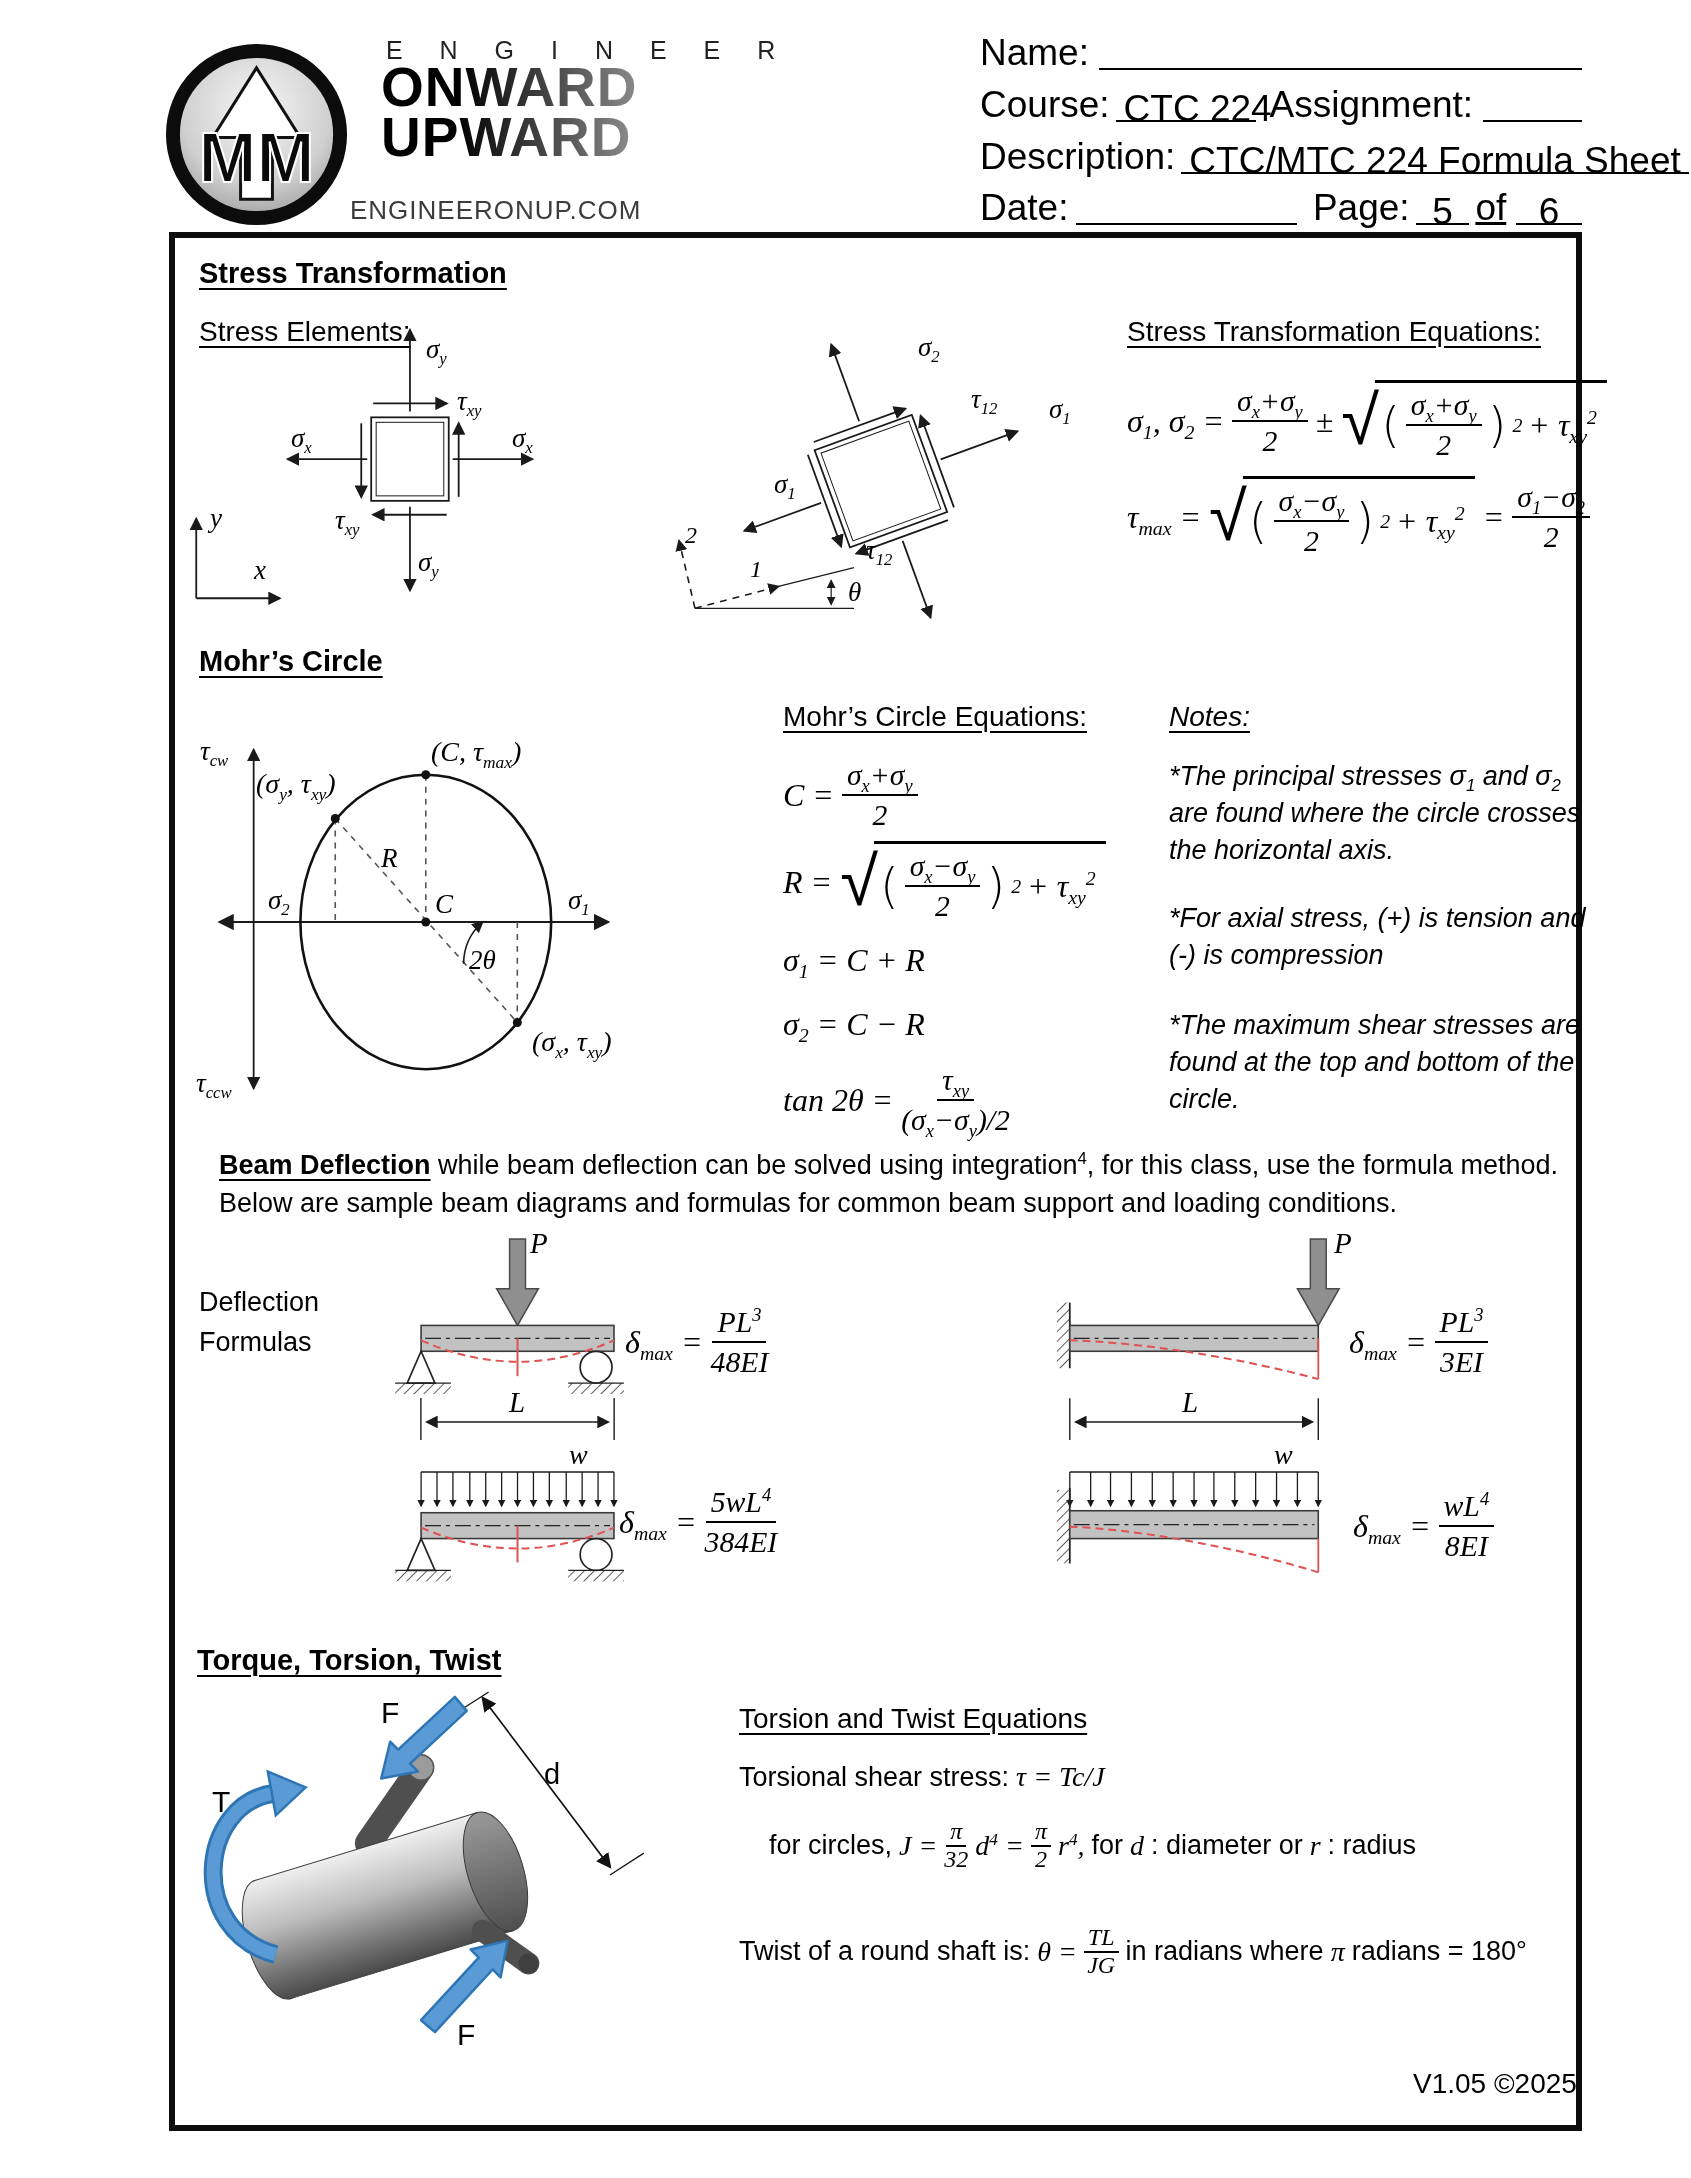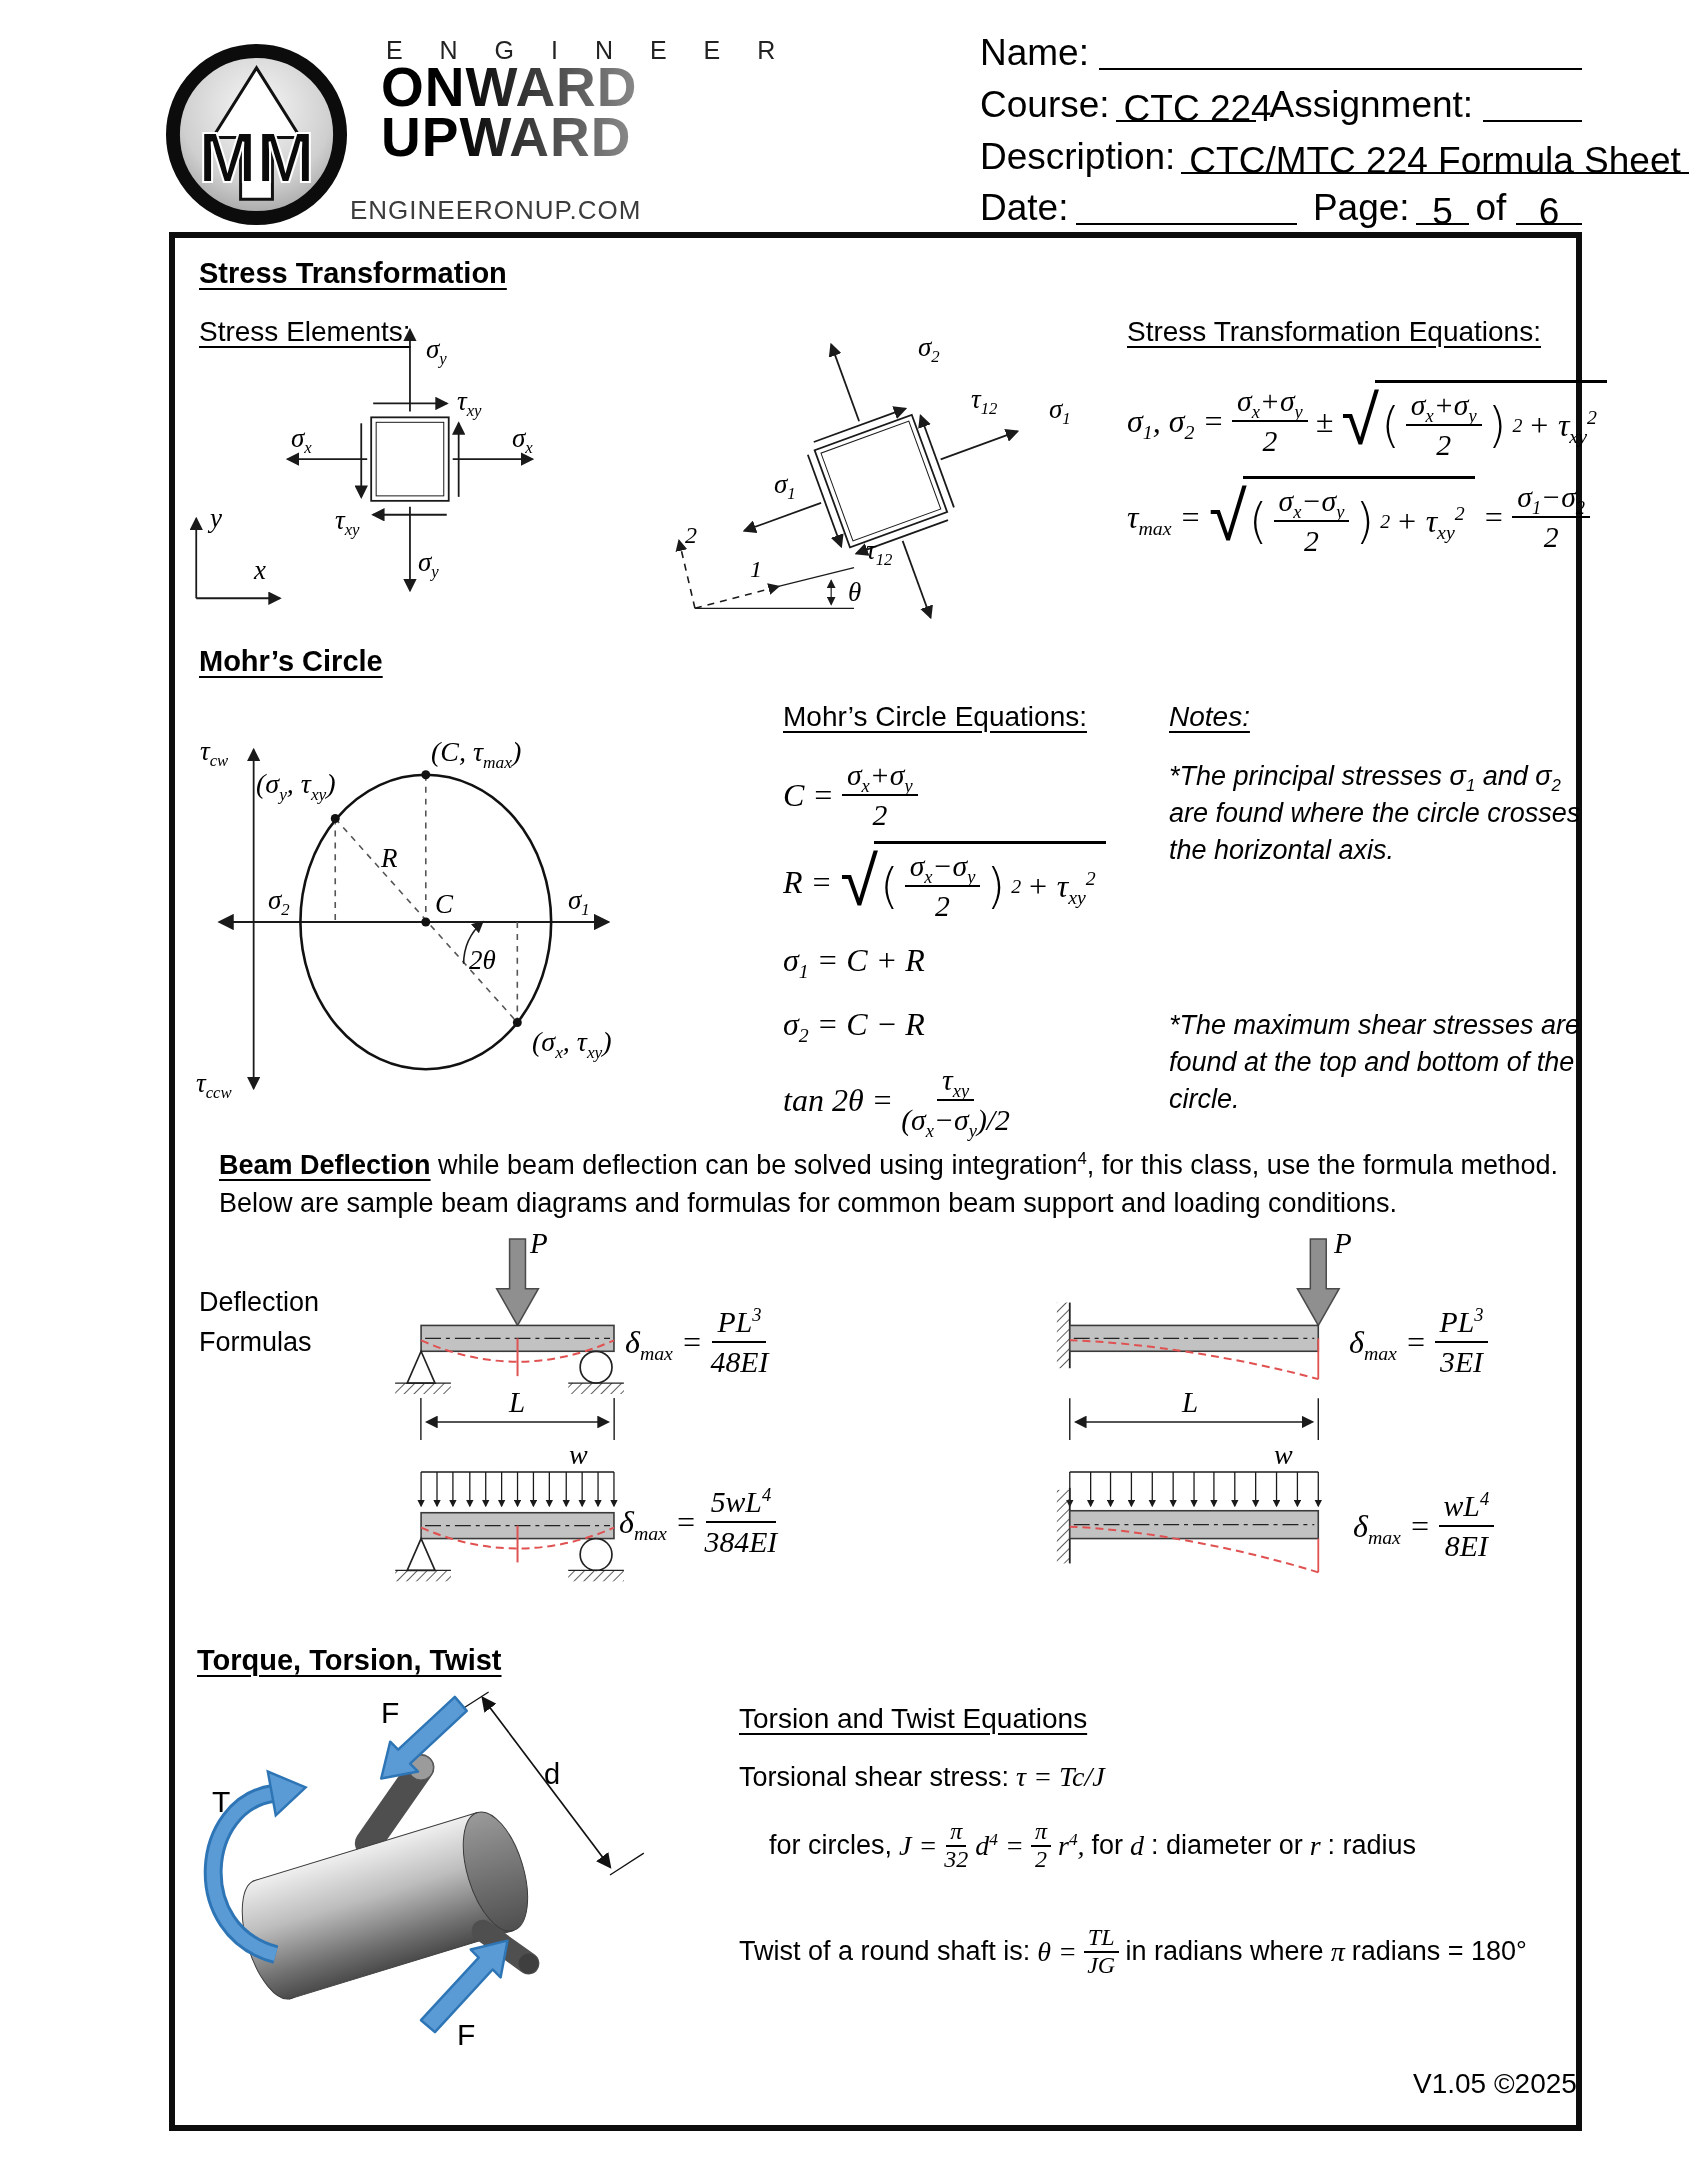--- a/index.html
+++ b/index.html
@@ -69,21 +69,21 @@
   </div>
   <div class="fieldrow" style="left:980px;top:136px;width:602px;">
     <span>Description:</span>
     <span class="fillv" style="flex:1;margin-left:6px;text-align:left;">CTC/MTC 224 Formula Sheet</span>
   </div>
   <div class="fieldrow" style="left:980px;top:187px;width:602px;">
     <span>Date:</span>
     <span class="blank" style="width:257px;margin-left:8px;"></span>
     <span style="margin-left:16px;">Page:</span>
     <span class="fillv" style="width:44px;margin-left:6px;">5</span>
-    <span style="margin-left:6px;">of</span>
+    <span style="margin-left:6px;text-decoration:underline;">of</span>
     <span class="fillv" style="width:58px;margin-left:10px;">6</span>
   </div>
 
   <div class="box"></div>
 
   <div class="abs h-bold" style="left:199px;top:257px;">Stress Transformation</div>
   <div class="abs h-sub" style="left:199px;top:316px;">Stress Elements:</div>
 
   <div class="abs" style="left:184px;top:308px;width:438px;height:333px;">
     <svg width="438" height="333" viewBox="0 0 440 335">
@@ -272,20 +272,21 @@
   <div class="formula" style="left:783px;top:1063px;">
     <span>tan 2θ =</span>
     <span class="frac">
         <span class="num">τ<sub>xy</sub></span>
         <span class="den">(σ<sub>x</sub>−σ<sub>y</sub>)/2</span>
       </span>
   </div>
 
   <div class="abs h-notes" style="left:1169px;top:701px;">Notes:</div>
   <div class="note" style="left:1169px;top:758px;">*The principal stresses σ<sub>1</sub> and σ<sub>2</sub> are found where the circle crosses the horizontal axis.</div>
+  <div class="note" style="left:1169px;top:900px;">*For axial stress, (+) is tension and (-) is compression</div>
   <div class="note" style="left:1169px;top:1007px;">*The maximum shear stresses are found at the top and bottom of the circle.</div>
 
   <div class="abs" style="left:199px;top:1146px;width:1358px;font-size:27px;line-height:38px;margin-left:20px;">
     <span style="font-weight:bold;text-decoration:underline;text-decoration-thickness:2px;text-underline-offset:5px;">Beam Deflection</span><span> while beam deflection can be solved using integration<sup>4</sup>, for this class, use the formula method. Below are sample beam diagrams and formulas for common beam support and loading conditions.</span>
   </div>
   <div class="abs" style="left:199px;top:1282px;font-size:27px;line-height:40px;">
     <div>Deflection</div>
       <div>Formulas</div>
   </div>
 

